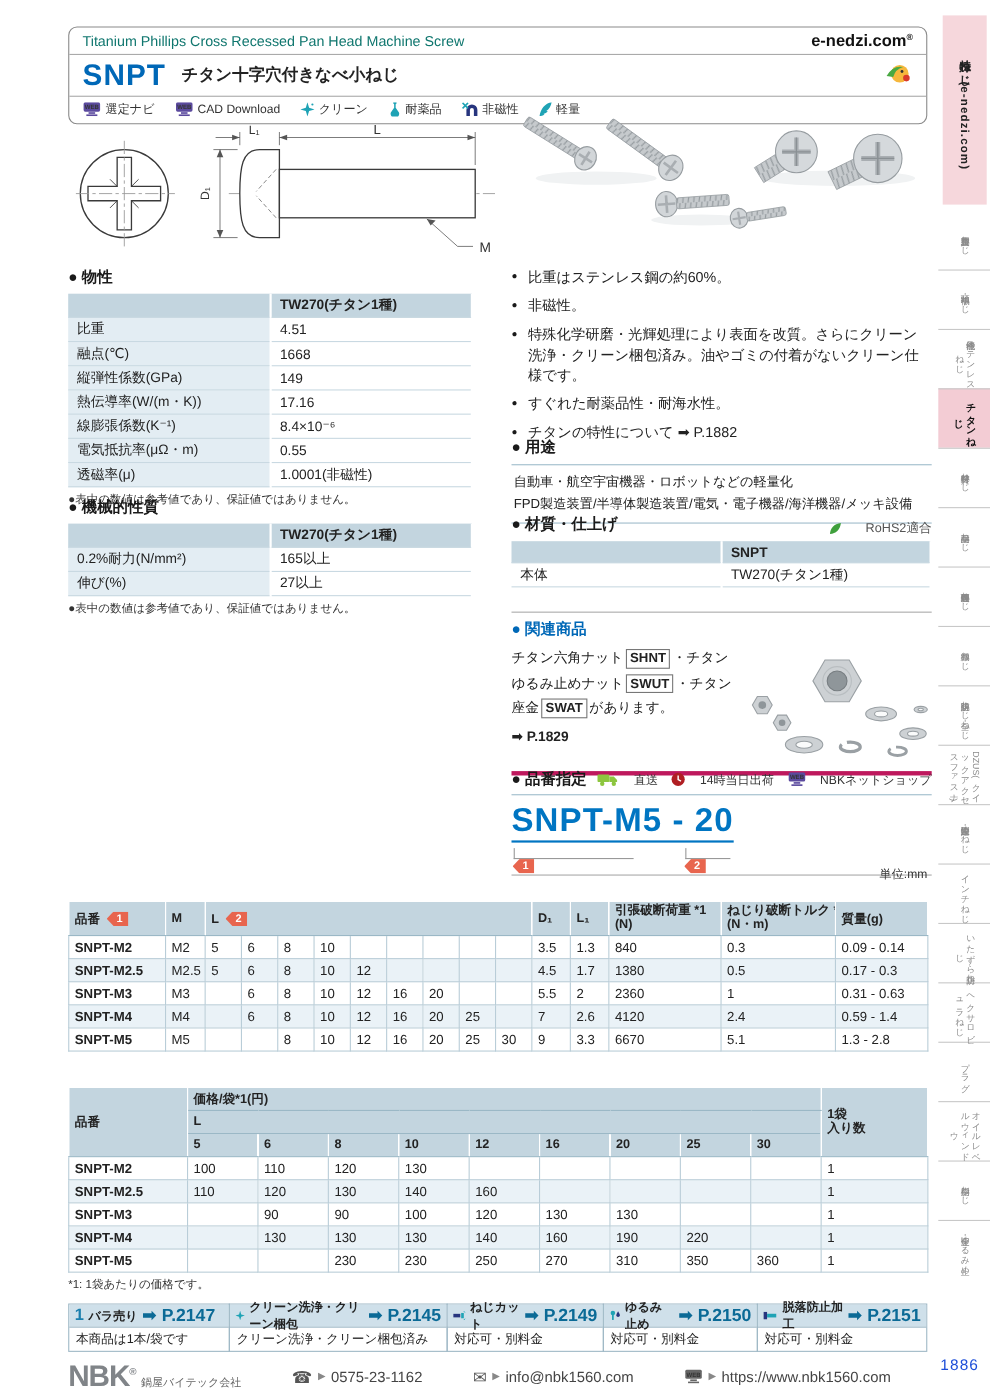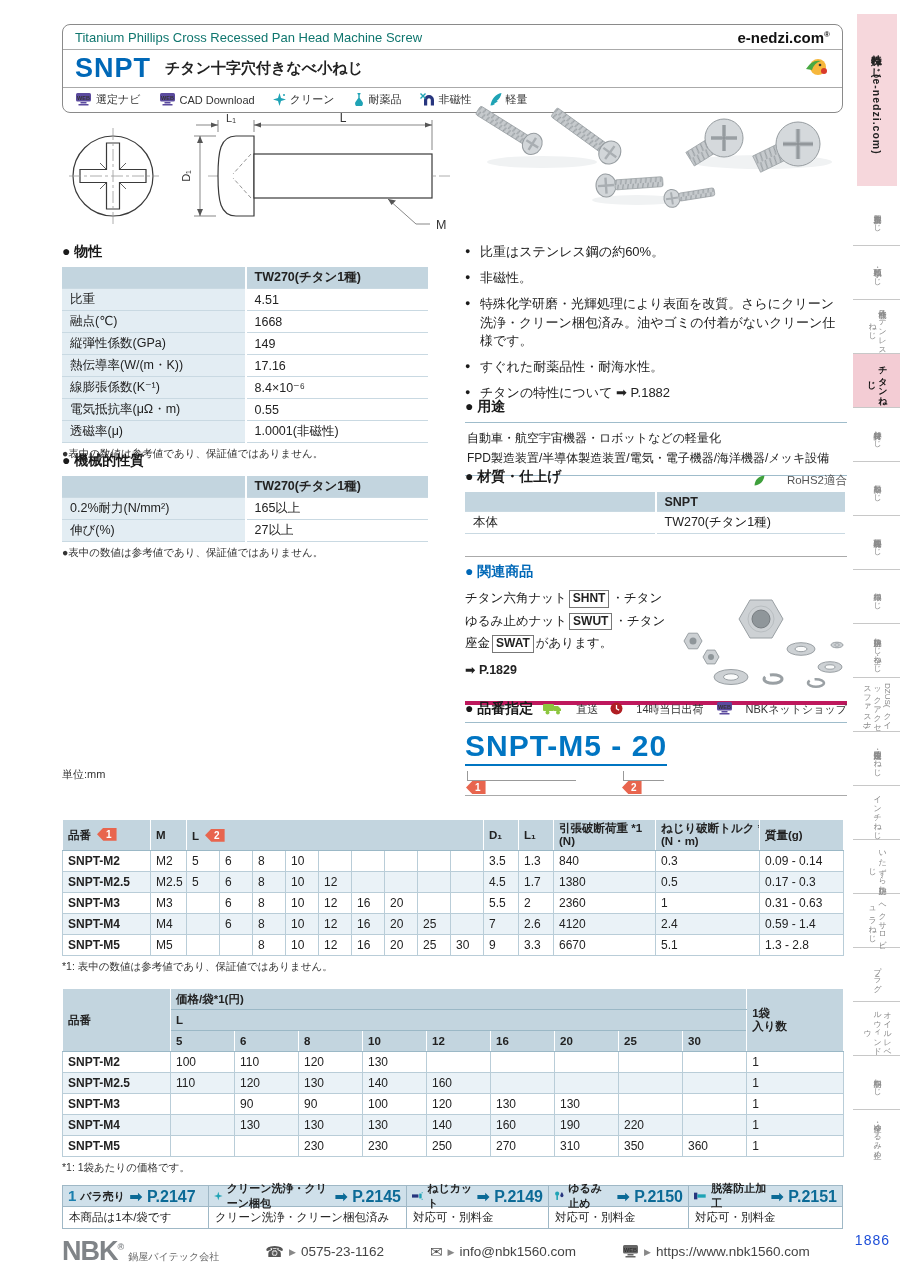--- a/index.html
+++ b/index.html
@@ -60,21 +60,21 @@
 .tag{display:inline-flex;align-items:flex-start;gap:13px}
 .pnwrap{position:relative;margin-top:6px}
 .pnrow{display:inline-block;border-bottom:2px solid #0075c2;font-size:30px;font-weight:bold;color:#0075c2;letter-spacing:1px;padding-bottom:1px}
 .br{position:absolute;border-left:1px solid #999;border-bottom:1px solid #999;height:9px;top:42px}
 .br1{left:2px;width:108px}
 .br2{left:158px;width:40px}
 .br .mk{position:absolute;left:-2px;top:10px;margin:0}
 .mk{display:inline-block;margin-left:6px;background:#e8654e;color:#fff;font-weight:bold;font-size:10px;line-height:13px;padding:0 5px 0 9px;clip-path:polygon(0 50%,32% 0,100% 0,100% 100%,32% 100%);vertical-align:1px}
 
 
-#unitnote{left:62px;top:767px;width:781px;text-align:left;font-size:11px;color:#333}
+#unitnote{left:62px;top:787px;width:781px;text-align:right;font-size:11px;color:#333}
 #mtab{left:62px;top:819px;width:781px}
 #ptab{left:62px;top:988px;width:781px}
 table.big{border-collapse:collapse;width:781px;font-size:12px;table-layout:fixed;border-bottom:1px solid #8fb0c0}
 .big td{border:1px solid #b9cdd8;border-right:1px solid #b9cdd8;padding:2px 5px;height:16px;overflow:hidden;white-space:nowrap;text-align:left}
 .big thead td{background:#c3d5df;font-weight:bold;font-size:11.5px;border:1px solid #fff;border-bottom:1px solid #9bb8c6}
 .big tbody tr:nth-child(even) td{background:#eaf2f7}
 .big td.pn{font-weight:bold}
 .h2l{font-size:11px;line-height:1.15}
 
 
@@ -599,21 +599,20 @@
           <td>25</td>
           <td>30</td>
           <td>9</td>
           <td>3.3</td>
           <td>6670</td>
           <td>5.1</td>
           <td>1.3  - 2.8</td>
         </tr>
       </tbody>
   </table>
-  <div class="note">*1: 表中の数値は参考値であり、保証値ではありません。</div>
 </div>
 
 <div id="ptab" class="abs">
   <table class="big">
     <colgroup>
       <col style="width:108px">
       <col style="width:64px">
         <col style="width:64px">
         <col style="width:64px">
         <col style="width:64px">

